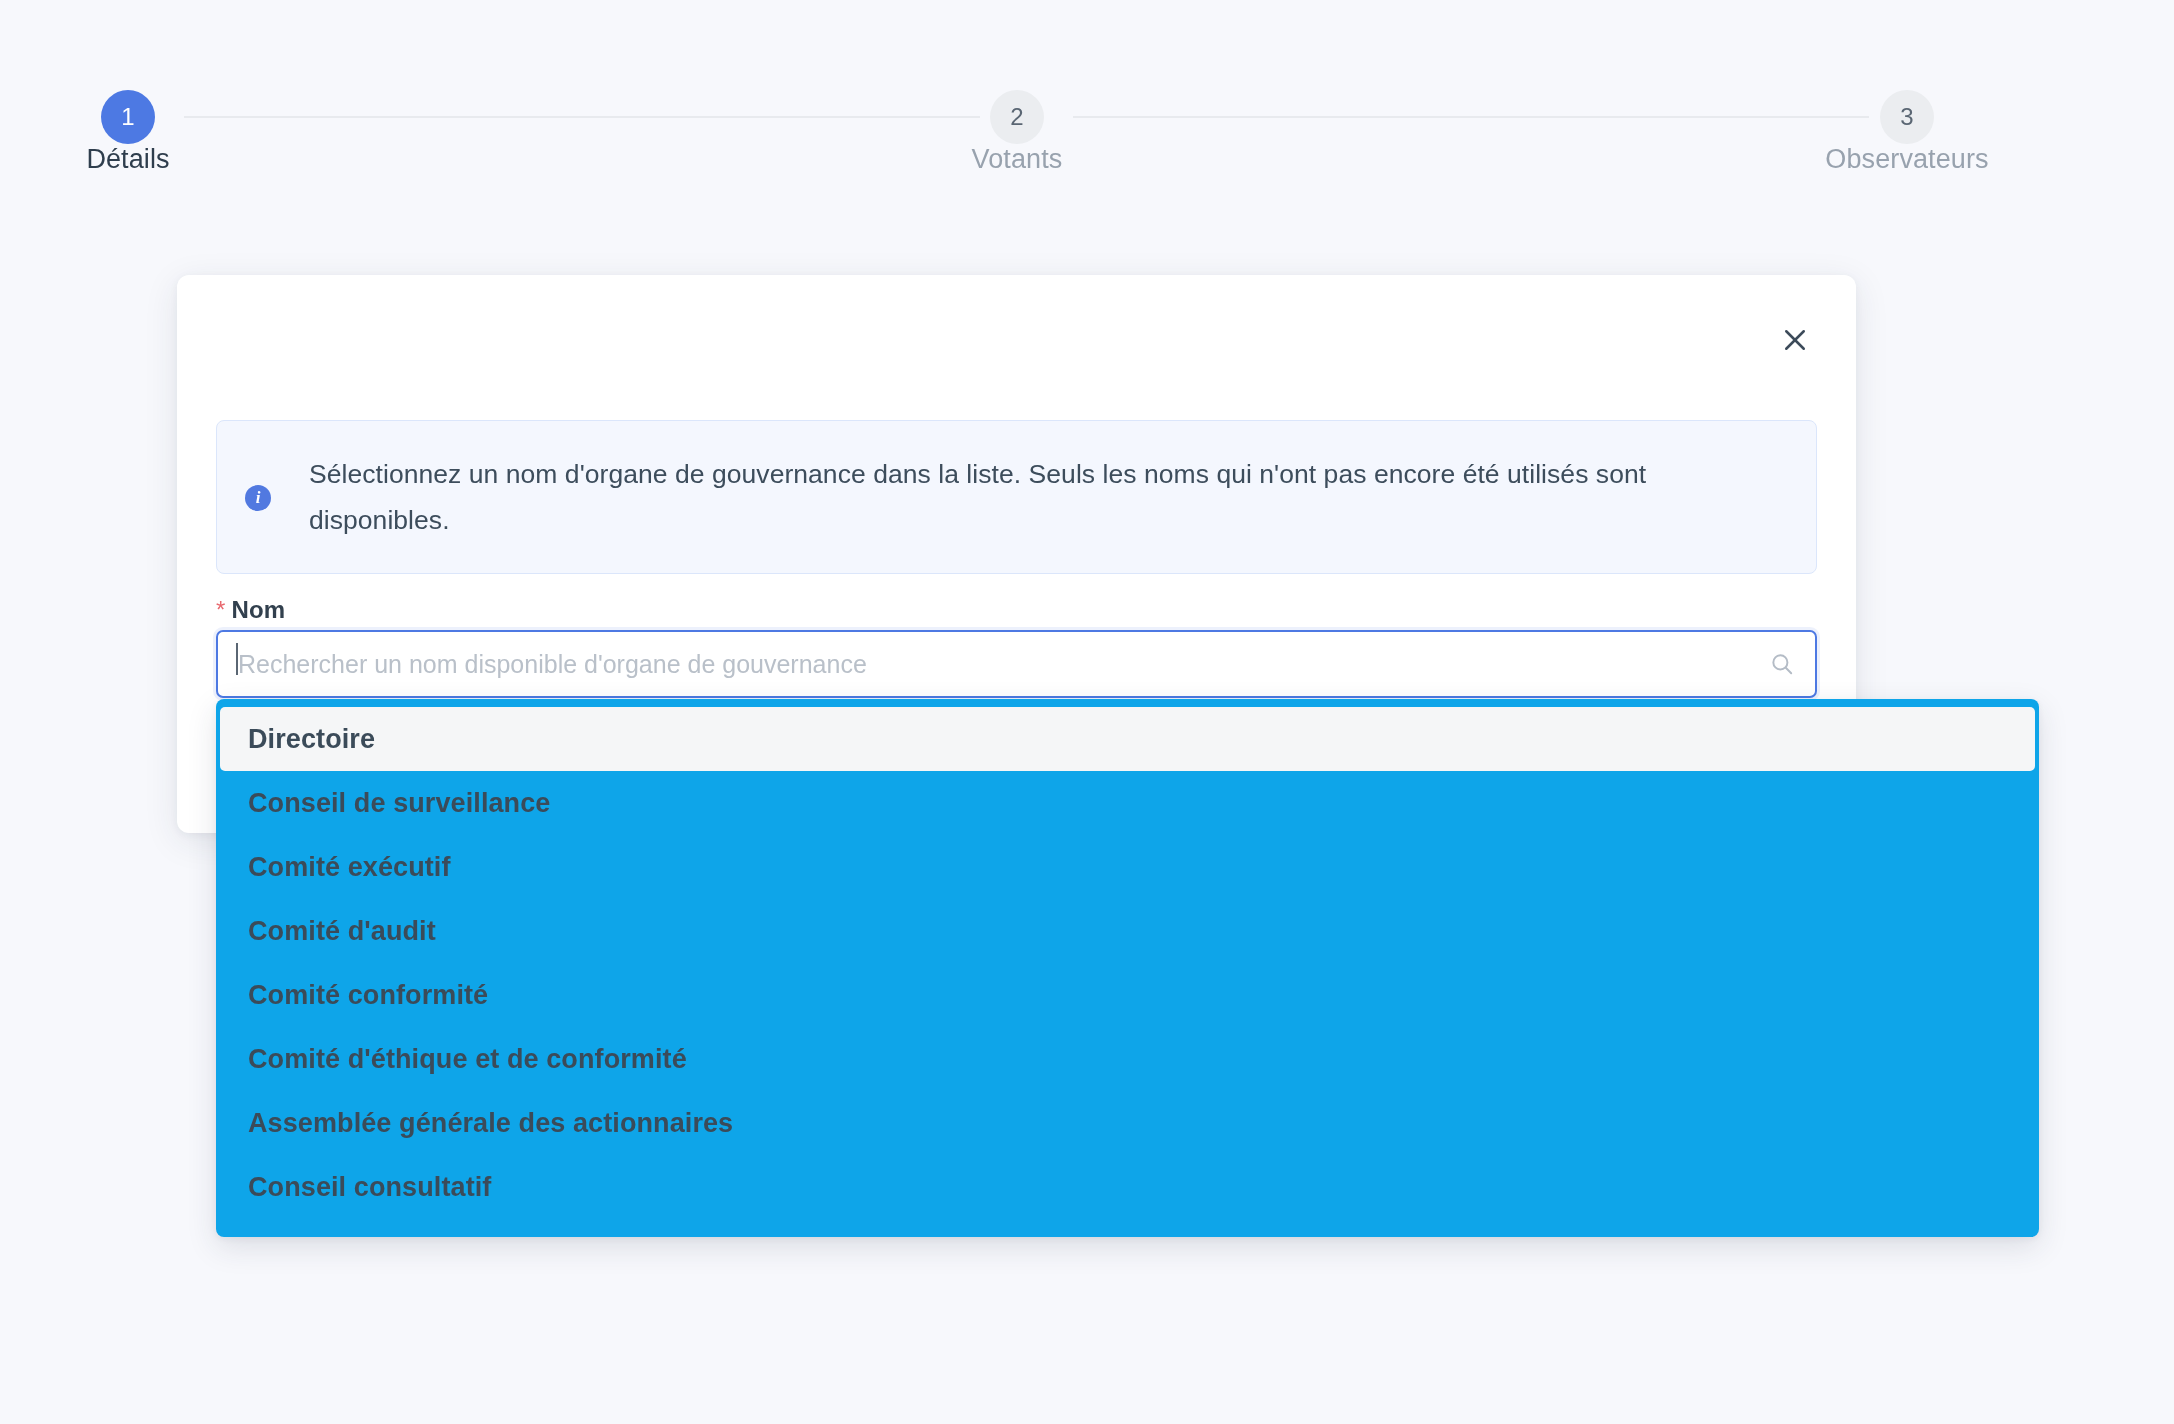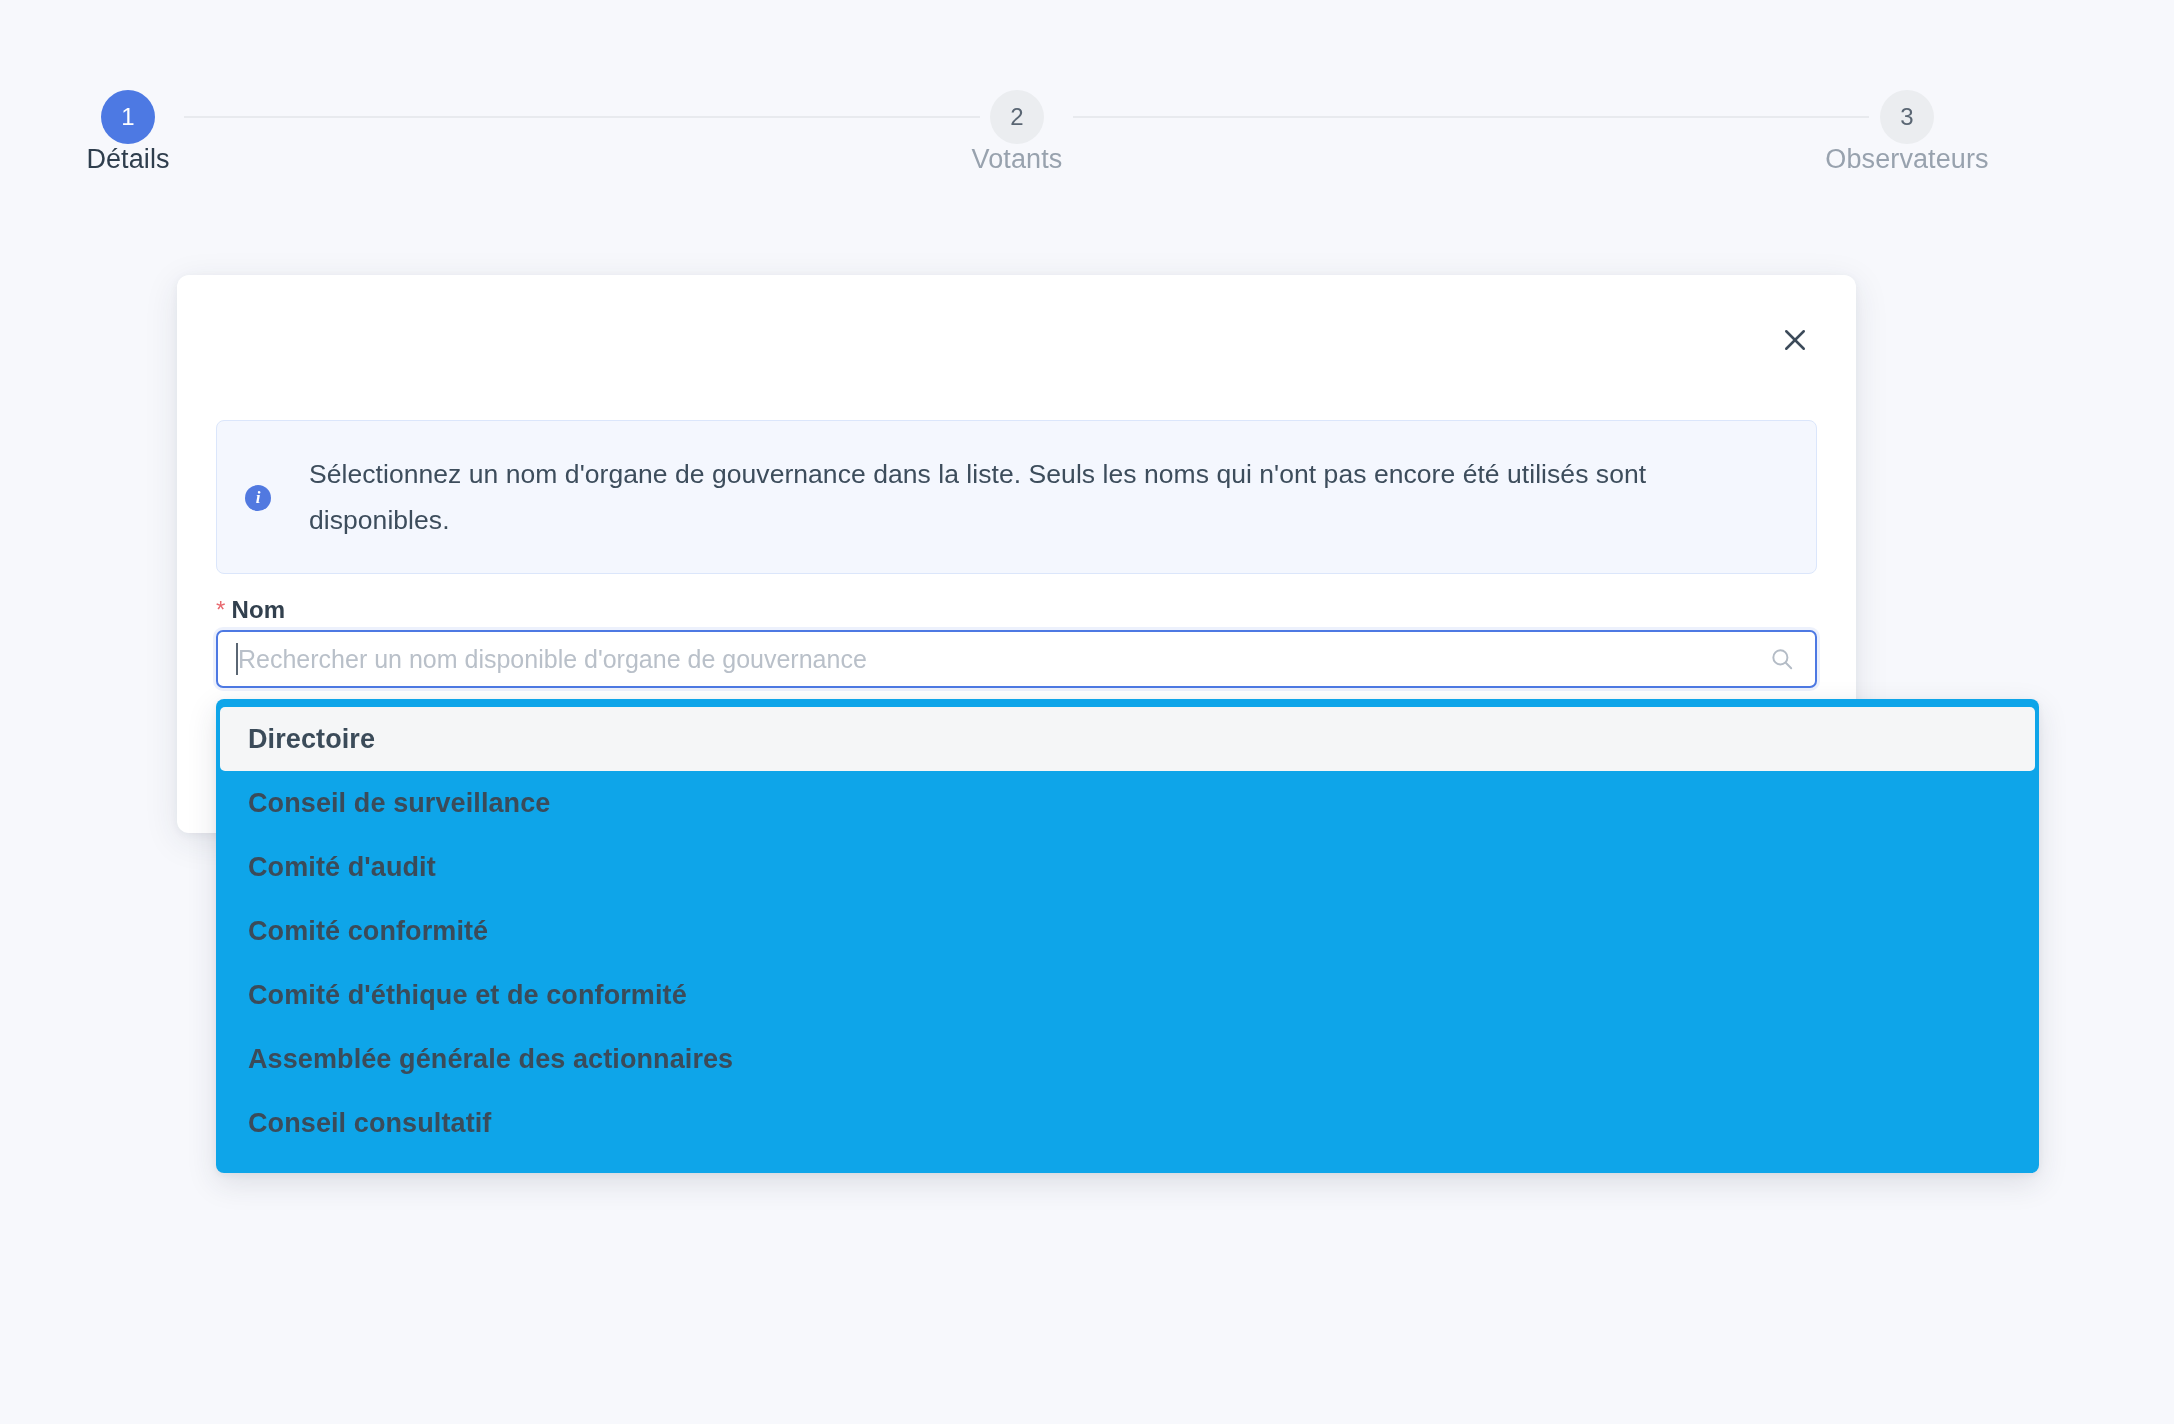--- a/index.html
+++ b/index.html
@@ -166,21 +166,21 @@
     font-weight: 400;
     margin-right: 6px;
     font-size: 24px;
   }
 
   .search-wrap {
     position: absolute;
     left: 39px;
     top: 355px;
     width: 1601px;
-    height: 58px;
+    height: 68px;
   }
   .search-input {
     width: 100%;
     height: 100%;
     border: 2px solid #4d79e3;
     border-radius: 7px;
     background: #ffffff;
     padding: 0 58px 0 20px;
     font-family: "Liberation Sans", sans-serif;
     font-size: 25px;
@@ -290,18 +290,19 @@
         <line x1="15.5" y1="15.5" x2="20.5" y2="20.5"></line>
       </svg>
     </span>
   </div>
 
 </div>
 
 <div class="dropdown">
   <div class="dd-item selected">Directoire</div>
   <div class="dd-item">Conseil de surveillance</div>
+  <div class="dd-item">Comité exécutif</div>
   <div class="dd-item">Comité d'audit</div>
   <div class="dd-item">Comité conformité</div>
   <div class="dd-item">Comité d'éthique et de conformité</div>
   <div class="dd-item">Assemblée générale des actionnaires</div>
   <div class="dd-item">Conseil consultatif</div>
 </div>
 
 </body></html>

